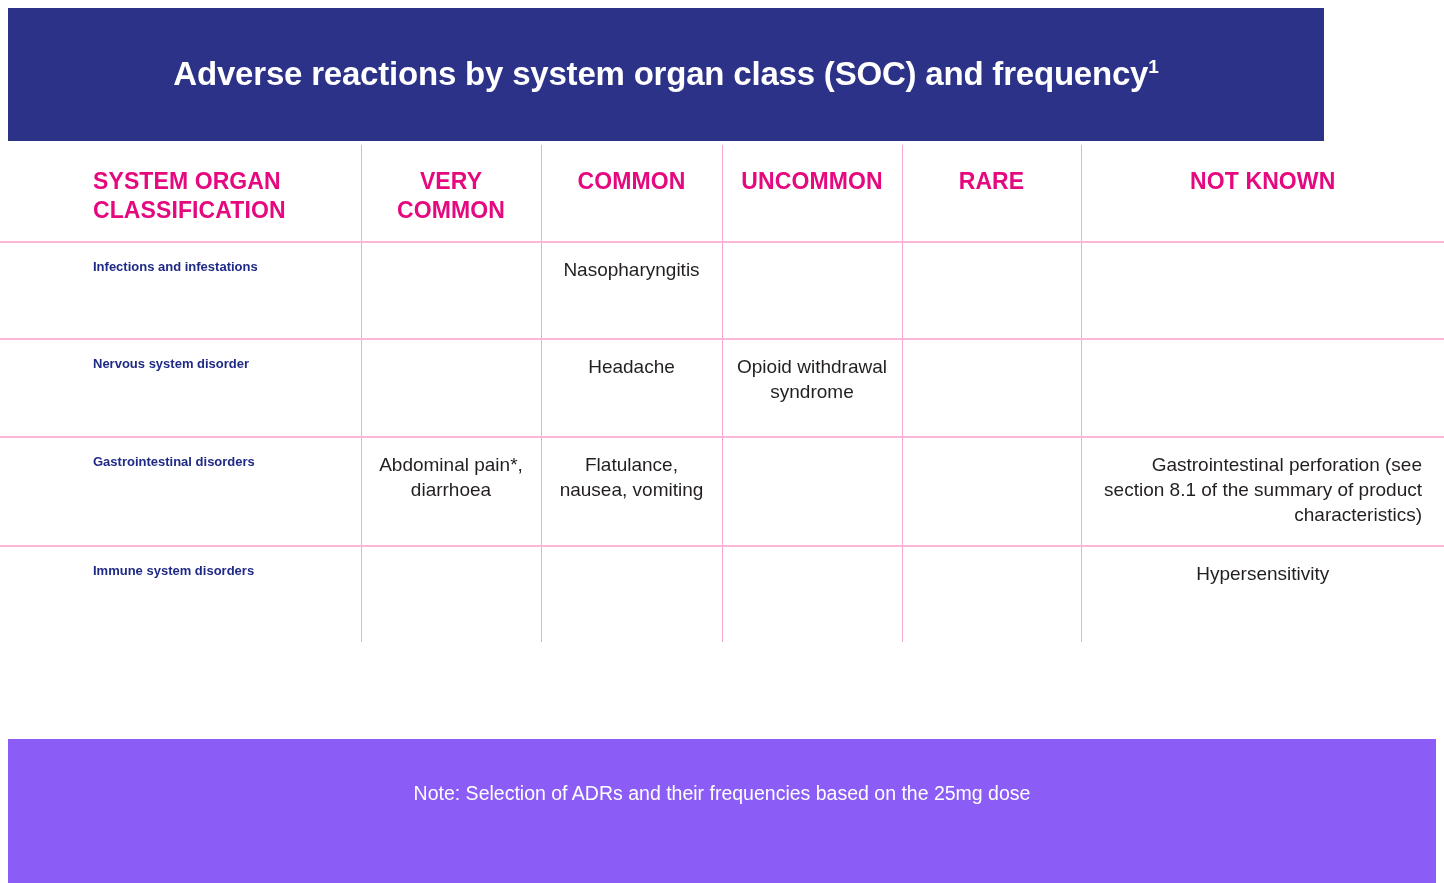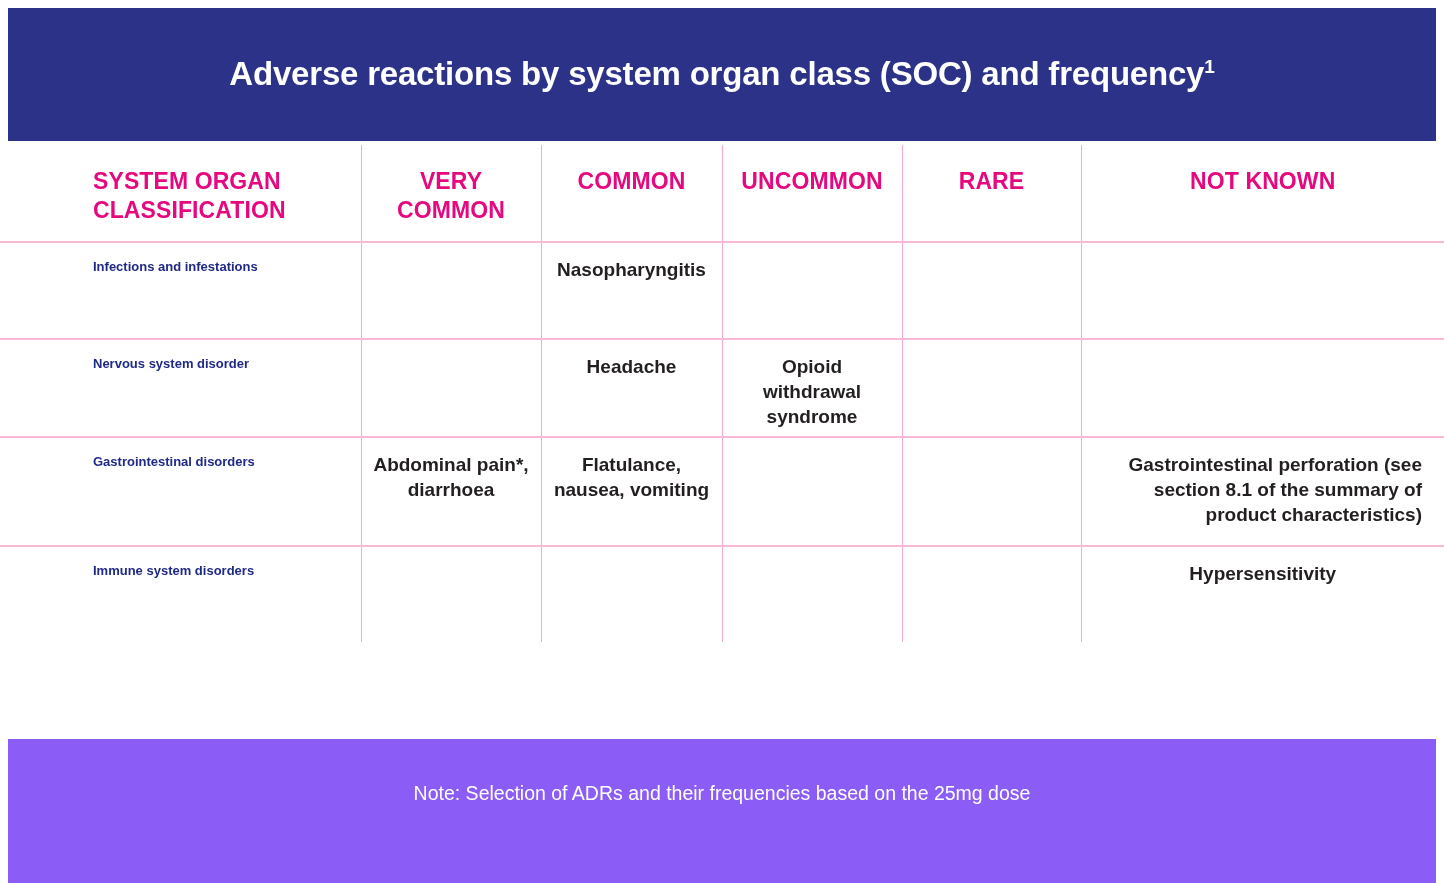--- a/index.html
+++ b/index.html
@@ -19,21 +19,21 @@
     background: #ffffff;
     overflow: hidden;
     box-sizing: border-box;
   }
 
   
   .title-banner {
     position: absolute;
     left: 8px;
     top: 8px;
-    width: 1428px;
+    width: 1316px;
     height: 133px;
     background: #2B3287;
     display: flex;
     align-items: center;
     justify-content: center;
     box-sizing: border-box;
   }
   .title-text {
     color: #ffffff;
     font-size: 33px;
@@ -124,21 +124,20 @@
 
   td.freq {
     color: #231F20;
     font-size: 19px;
     font-weight: normal;
     line-height: 1.32;
     text-align: center;
   }
   td.freq .cell {
     padding: 14px 9px 0 9px;
-    font-weight: bold;
   }
   td.freq.align-right .cell {
     text-align: right;
     padding-right: 22px;
     padding-left: 18px;
   }
 
   
   .footer-note {
     position: absolute;

